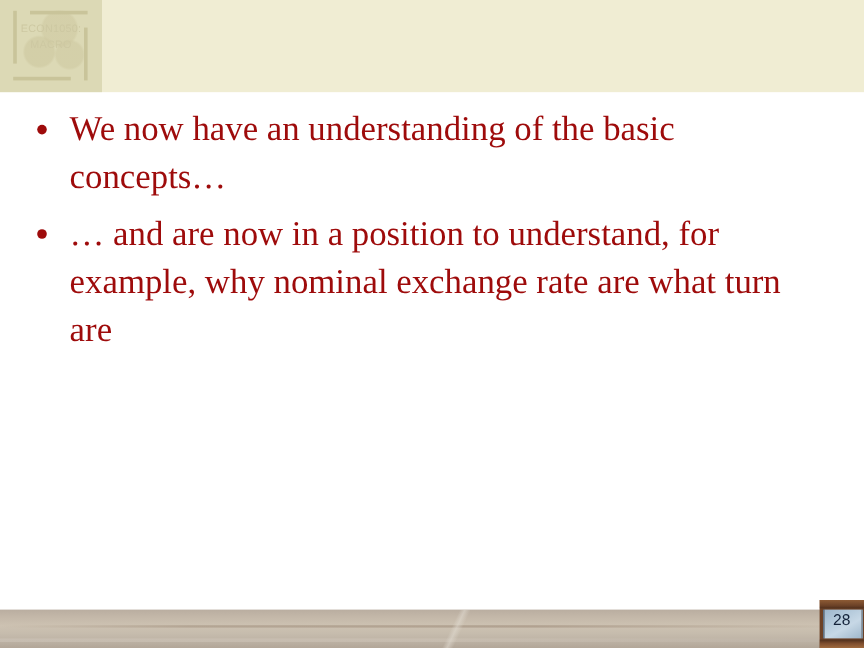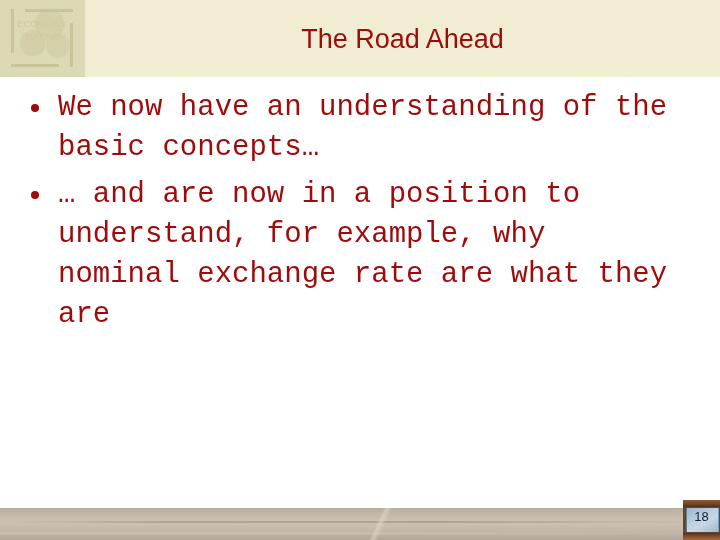--- a/index.html
+++ b/index.html
@@ -111,21 +111,21 @@
     left: 22px; top: 11px;
     width: 660px;
   }
   .bullet-item {
     position: relative;
     padding-left: 36px;
     margin-bottom: 7px;
     color: #9e0b0b;
     font-size: 29px;
     line-height: 40px;
-    font-family: Liberation Mono, monospace;
+    font-family: Liberation Serif, serif;
   }
   .bullet-marker {
     position: absolute;
     left: 9px;
     top: 16px;
     width: 8px;
     height: 8px;
     border-radius: 50%;
     background: #9e0b0b;
   }
@@ -222,45 +222,44 @@
       <span class="lf-left"></span>
       <span class="lf-bottom"></span>
       <span class="lf-right"></span>
     </div>
     <div class="logo-text">
       <span>ECON1050:</span>
       <span class="l2">MACRO</span>
     </div>
   </div>
 
-  <div class="slide-title">The Road Ahead</div>
 
   <div class="body-area">
     <div class="bullet-list">
 
       <div class="bullet-item">
         <span class="bullet-marker"></span>
         <span class="bullet-text">We now have an understanding of the basic concepts…</span>
       </div>
 
       <div class="bullet-item">
         <span class="bullet-marker"></span>
-        <span class="bullet-text">… and are now in a position to understand, for example, why nominal exchange rate are what they are</span>
+        <span class="bullet-text">… and are now in a position to understand, for example, why nominal exchange rate are what turn are</span>
       </div>
 
 
     </div>
   </div>
 
   <div class="footer-band">
     <div class="streak-a"></div>
     <div class="streak-b"></div>
     <div class="seam"></div>
   </div>
 
   <div class="page-badge">
     <div class="shelf-top"></div>
     <div class="panel"></div>
     <div class="shelf-bottom"></div>
-    <div class="page-number">18</div>
+    <div class="page-number">28</div>
   </div>
 
 </div>
 
 </body></html>

